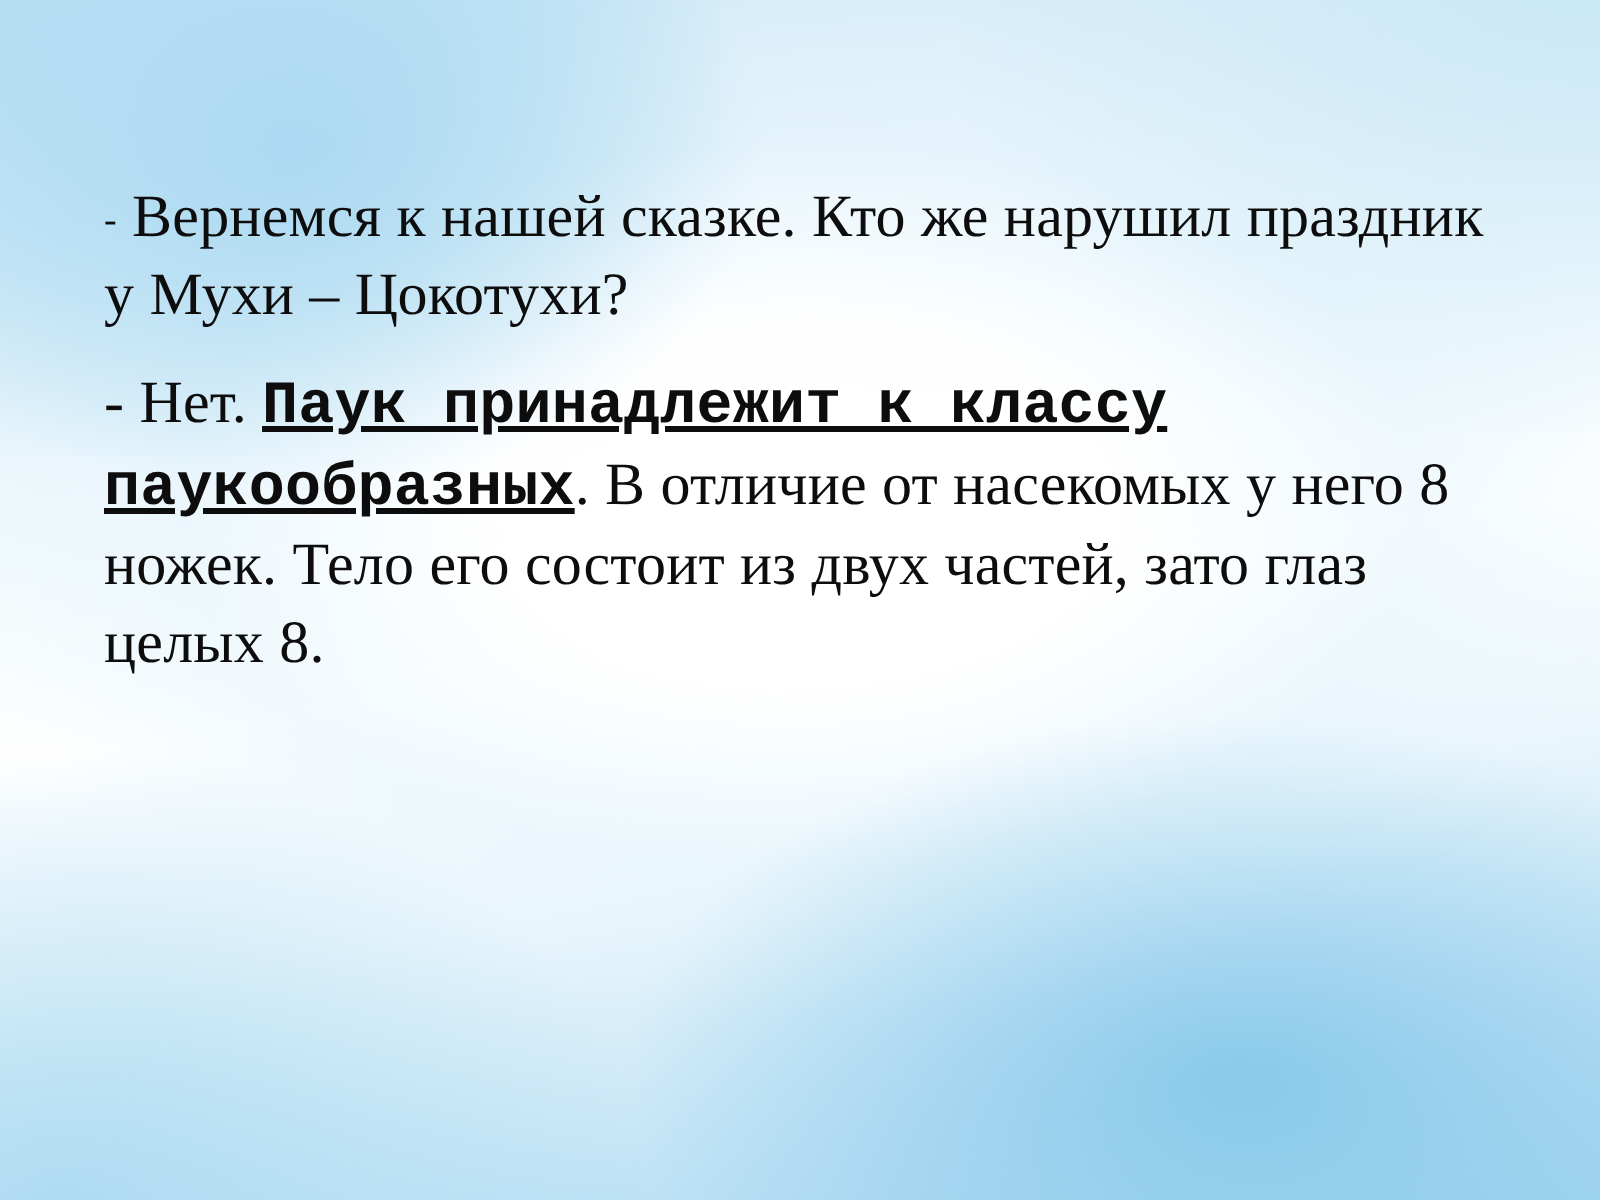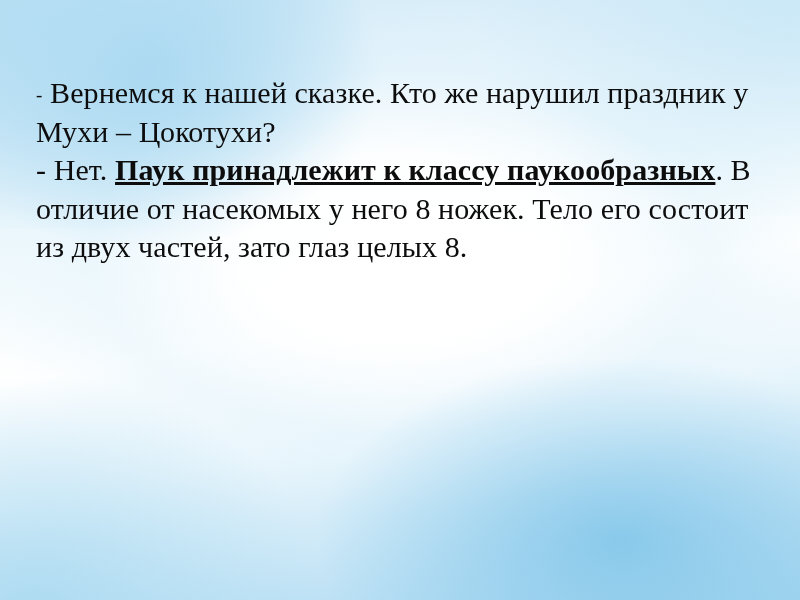--- a/index.html
+++ b/index.html
@@ -70,32 +70,33 @@
     left: 36px;
     top: 74px;
     width: 728px;
     z-index: 3;
   }
   .body-text {
     font-family: "Liberation Serif", serif;
     font-size: 30px;
     line-height: 1.285;
     color: #0d0d0d;
-    margin: 0;
+    margin: 16px;
     text-align: left;
     letter-spacing: 0.1px;
   }
   .dash-small {
     font-size: 19px;
     vertical-align: 2px;
   }
   .bold-underline {
     font-weight: bold;
     text-decoration: underline;
     text-underline-offset: 2px;
+    font-family: Liberation Mono, monospace;
   }
 </style>
 </head>
 <body>
 
 <div class="slide">
   <div class="corner-tl"></div>
   <div class="corner-bl"></div>
   <div class="corner-tr"></div>
 

